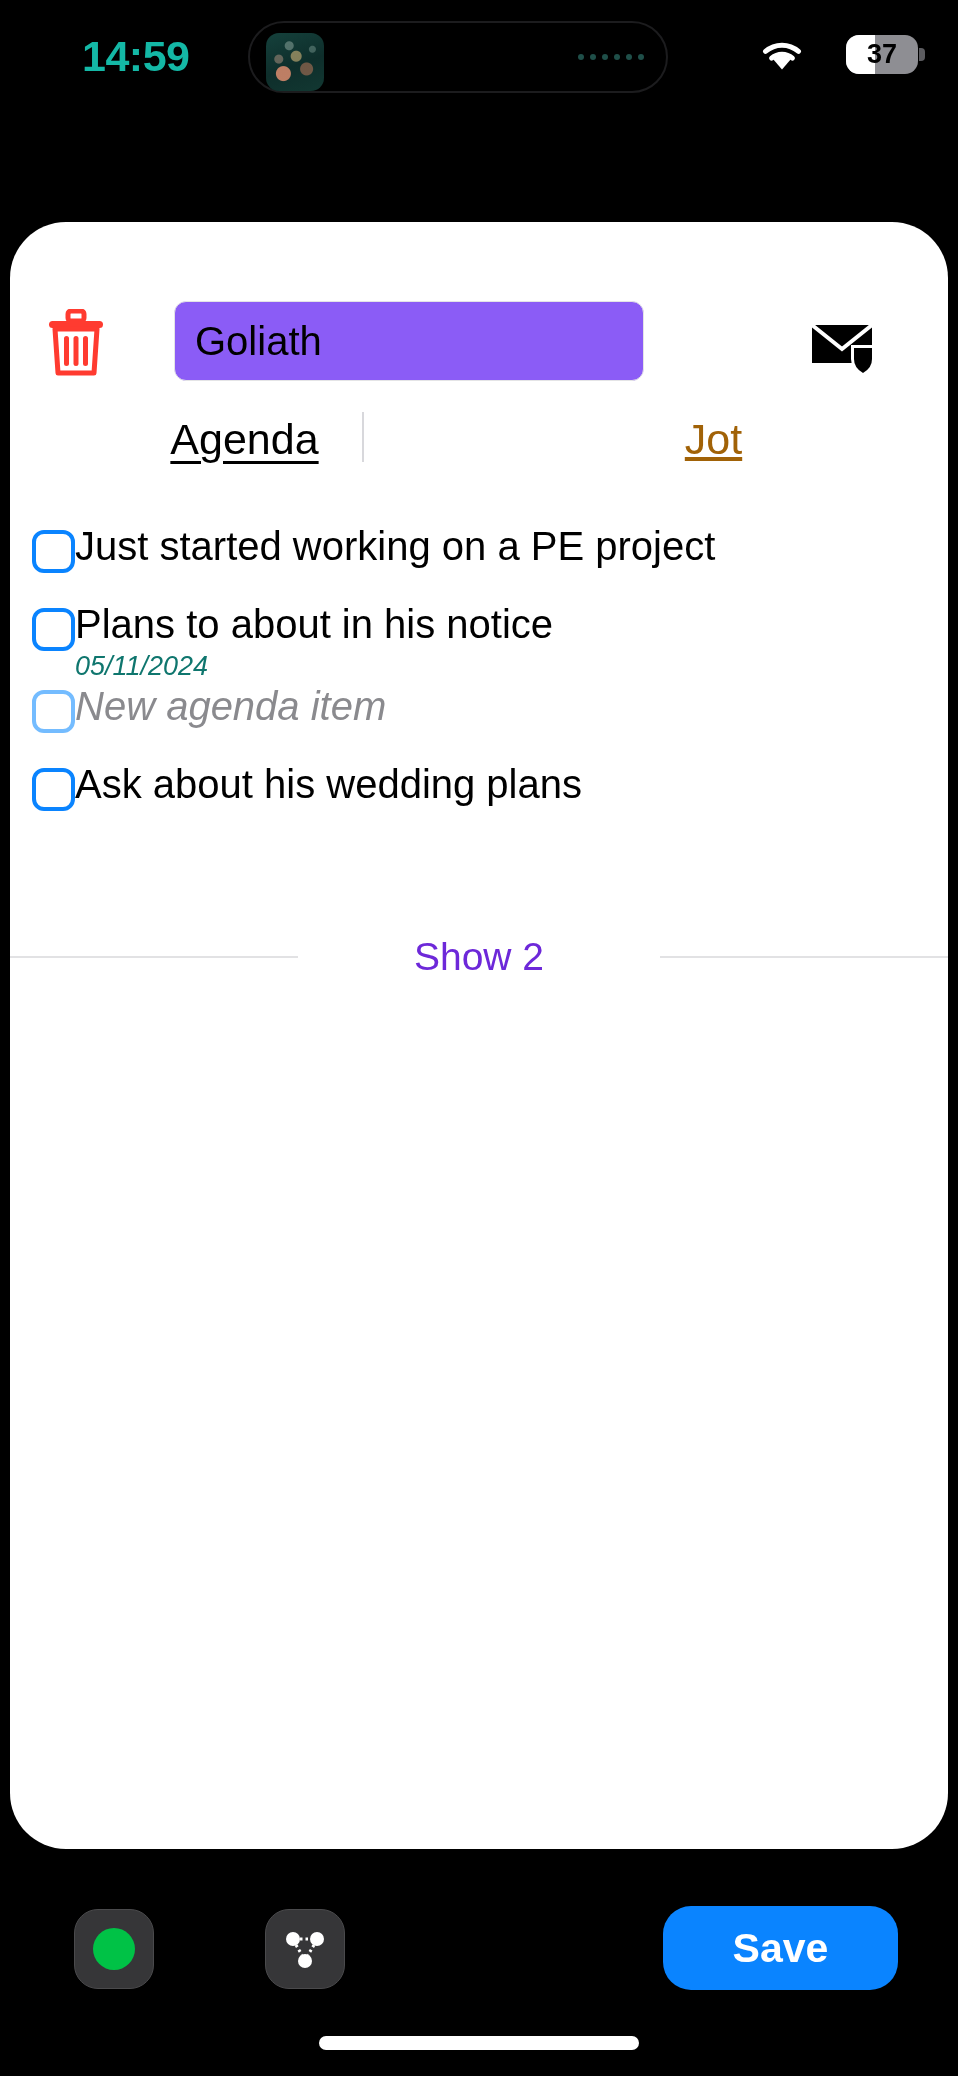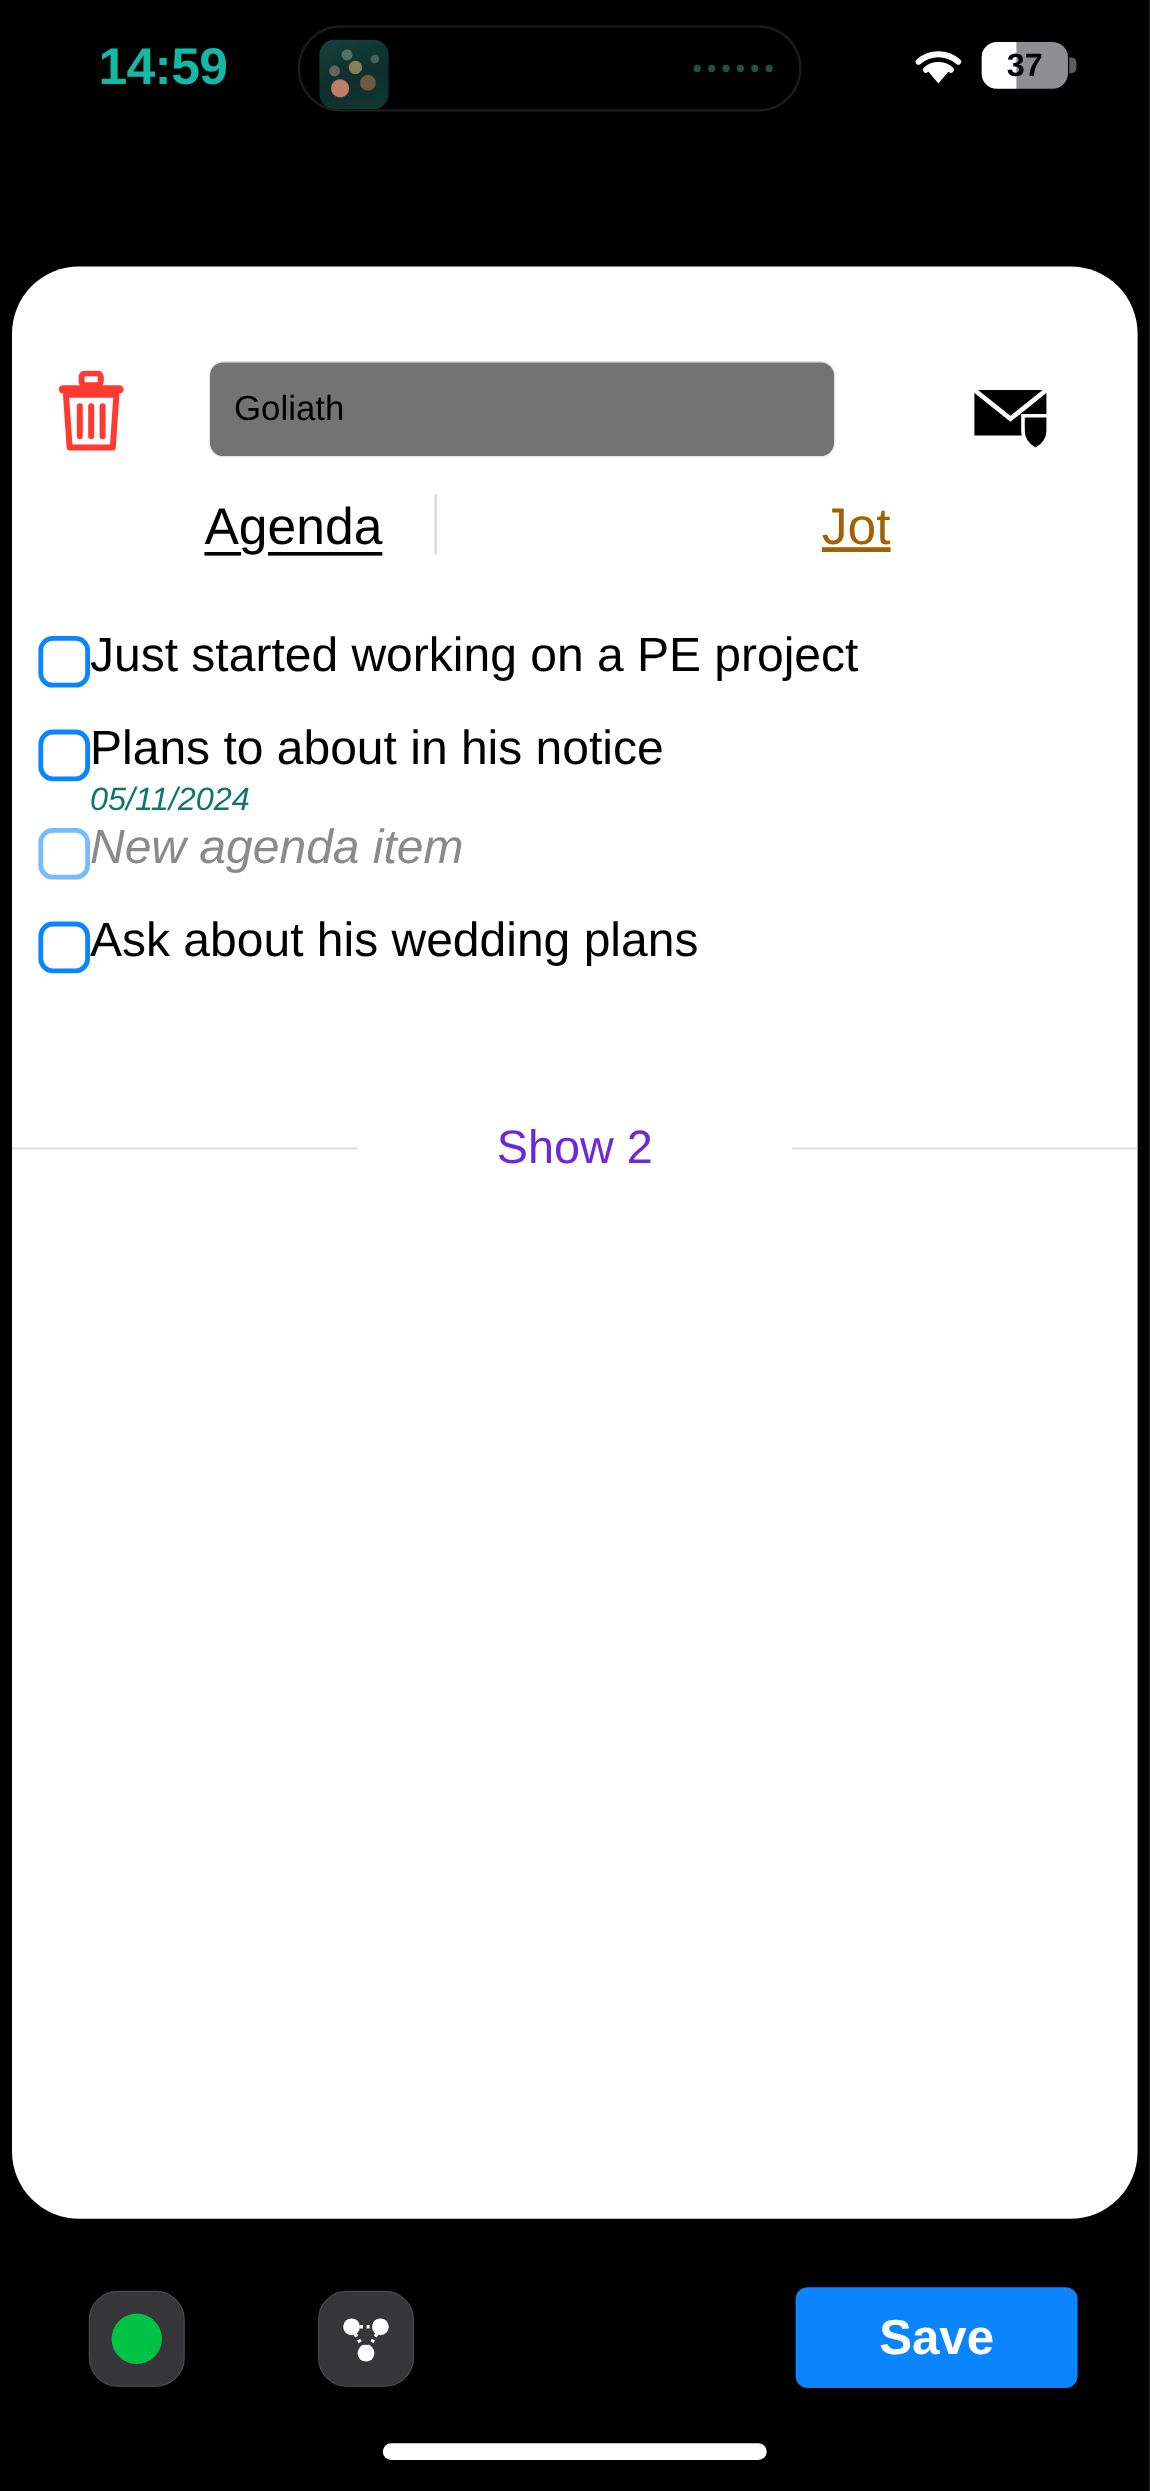--- a/index.html
+++ b/index.html
@@ -84,21 +84,21 @@
   #wifi-icon {
     position: absolute;
     left: 760px;
     top: 38px;
     width: 44px;
     height: 34px;
   }
 
   #battery {
     position: absolute;
-    left: 818px;
+    left: 846px;
     top: 35px;
     width: 78px;
     height: 39px;
   }
   #battery-body {
     position: absolute;
     left: 0; top: 0;
     width: 72px; height: 39px;
     border-radius: 13px;
     background: #8e8e93;
@@ -157,27 +157,27 @@
     height: 68px;
     background: none;
     border: none;
     cursor: pointer;
   }
 
   #name-input {
     position: absolute;
     left: 164px;
     top: 0px;
-    width: 522px;
+    width: 470px;
     height: 80px;
     border: 1.5px solid #e4e4e6;
     border-radius: 12px;
-    background: #737373;
+    background: #8b5cf6;
     font-family: "Liberation Sans", sans-serif;
-    font-size: 29px;
+    font-size: 40px;
     color: #000000;
     padding: 0 20px;
     outline: none;
   }
   #name-input::placeholder { color: #b5b5b8; }
 
   #mail-button {
     position: absolute;
     left: 796px;
     top: 6px;
@@ -331,21 +331,21 @@
     border-radius: 50%;
     background: #00c246;
   }
 
   #save-button {
     position: absolute;
     right: 60px;
     top: 10px;
     width: 235px;
     height: 84px;
-    border-radius: 10px;
+    border-radius: 28px;
     background: #0a84ff;
     border: none;
     color: #ffffff;
     font-family: "Liberation Sans", sans-serif;
     font-size: 41px;
     font-weight: bold;
     cursor: pointer;
   }
 
   #home-indicator {

